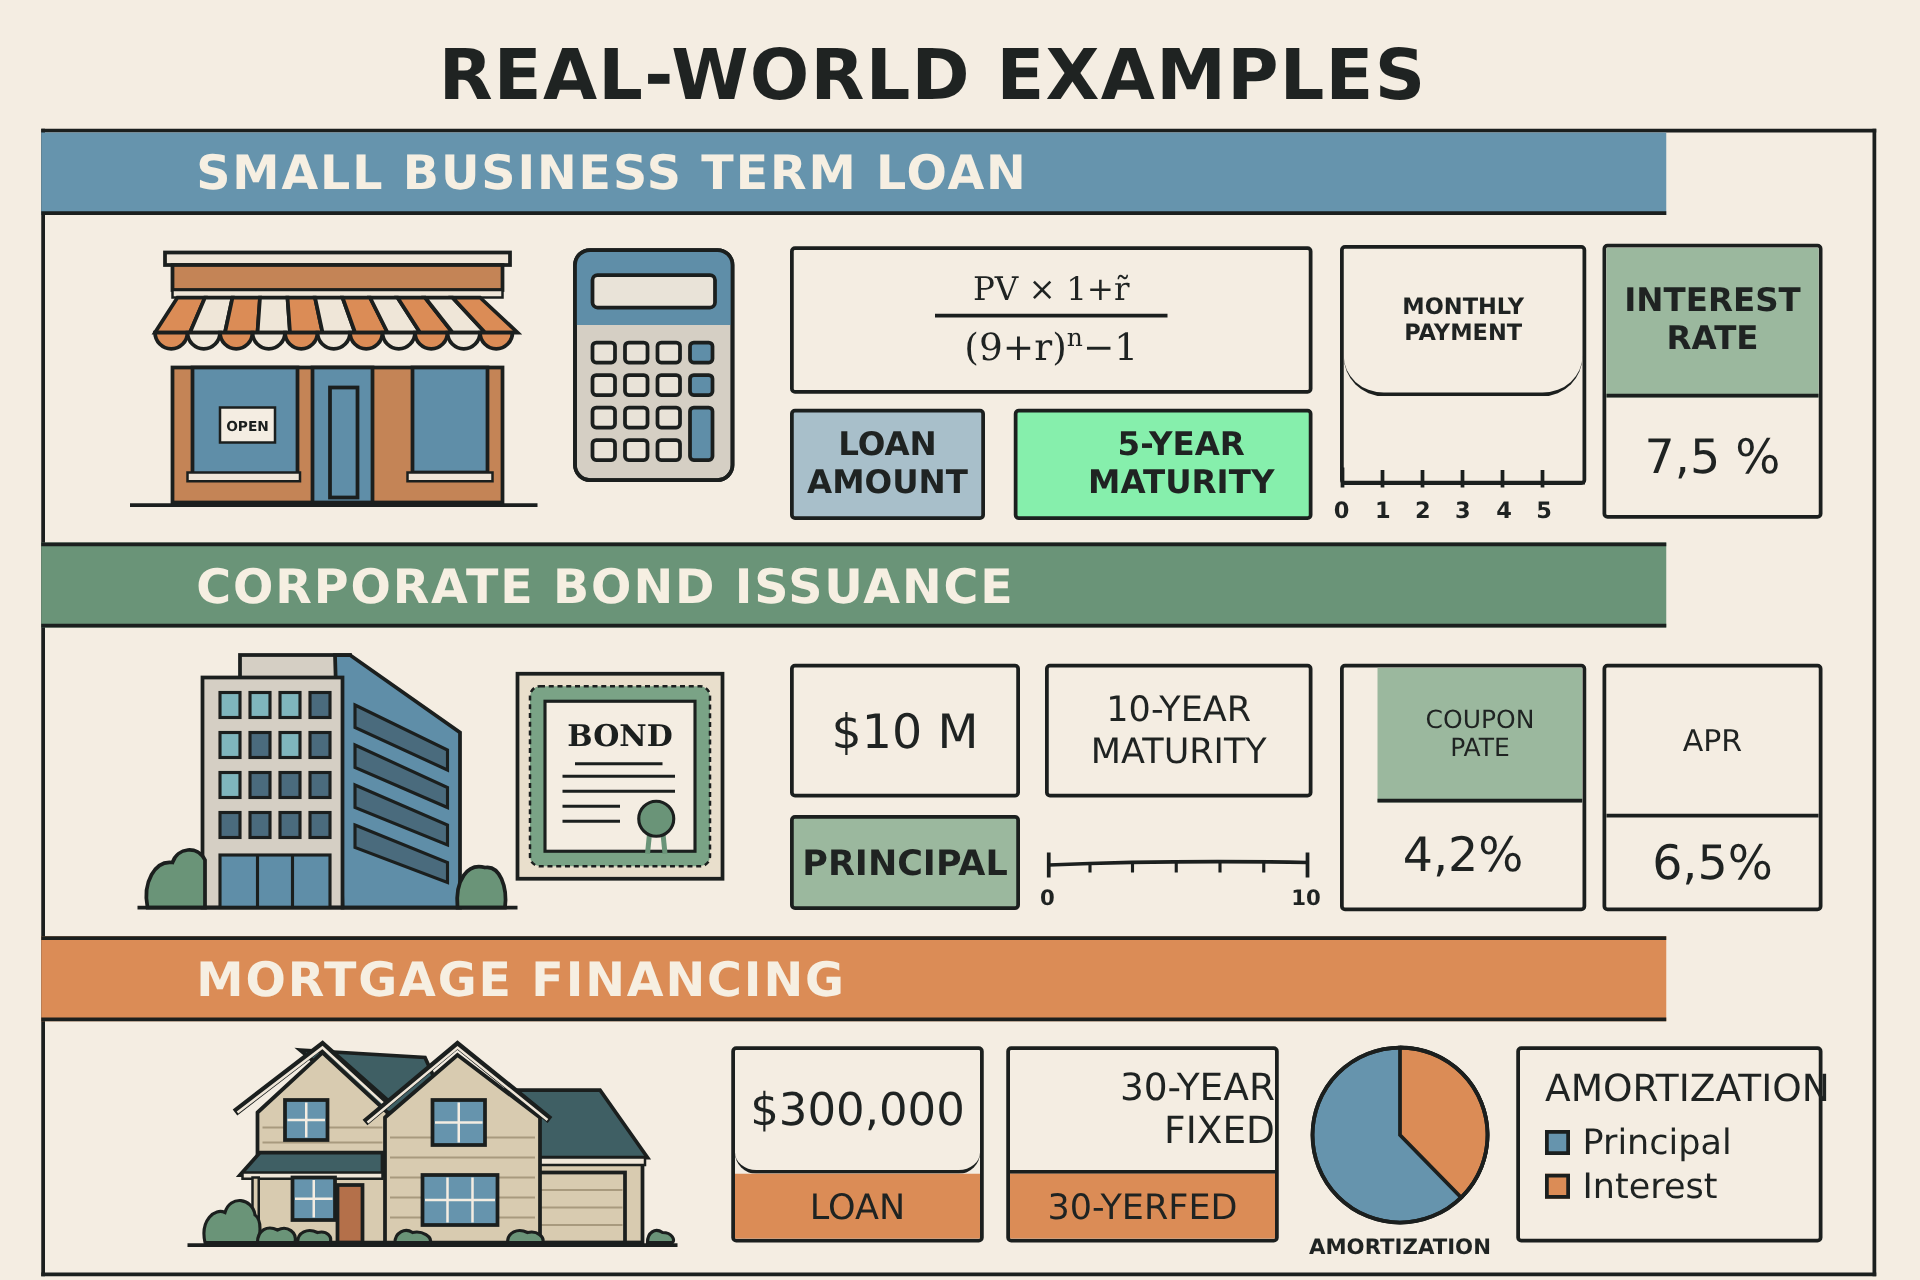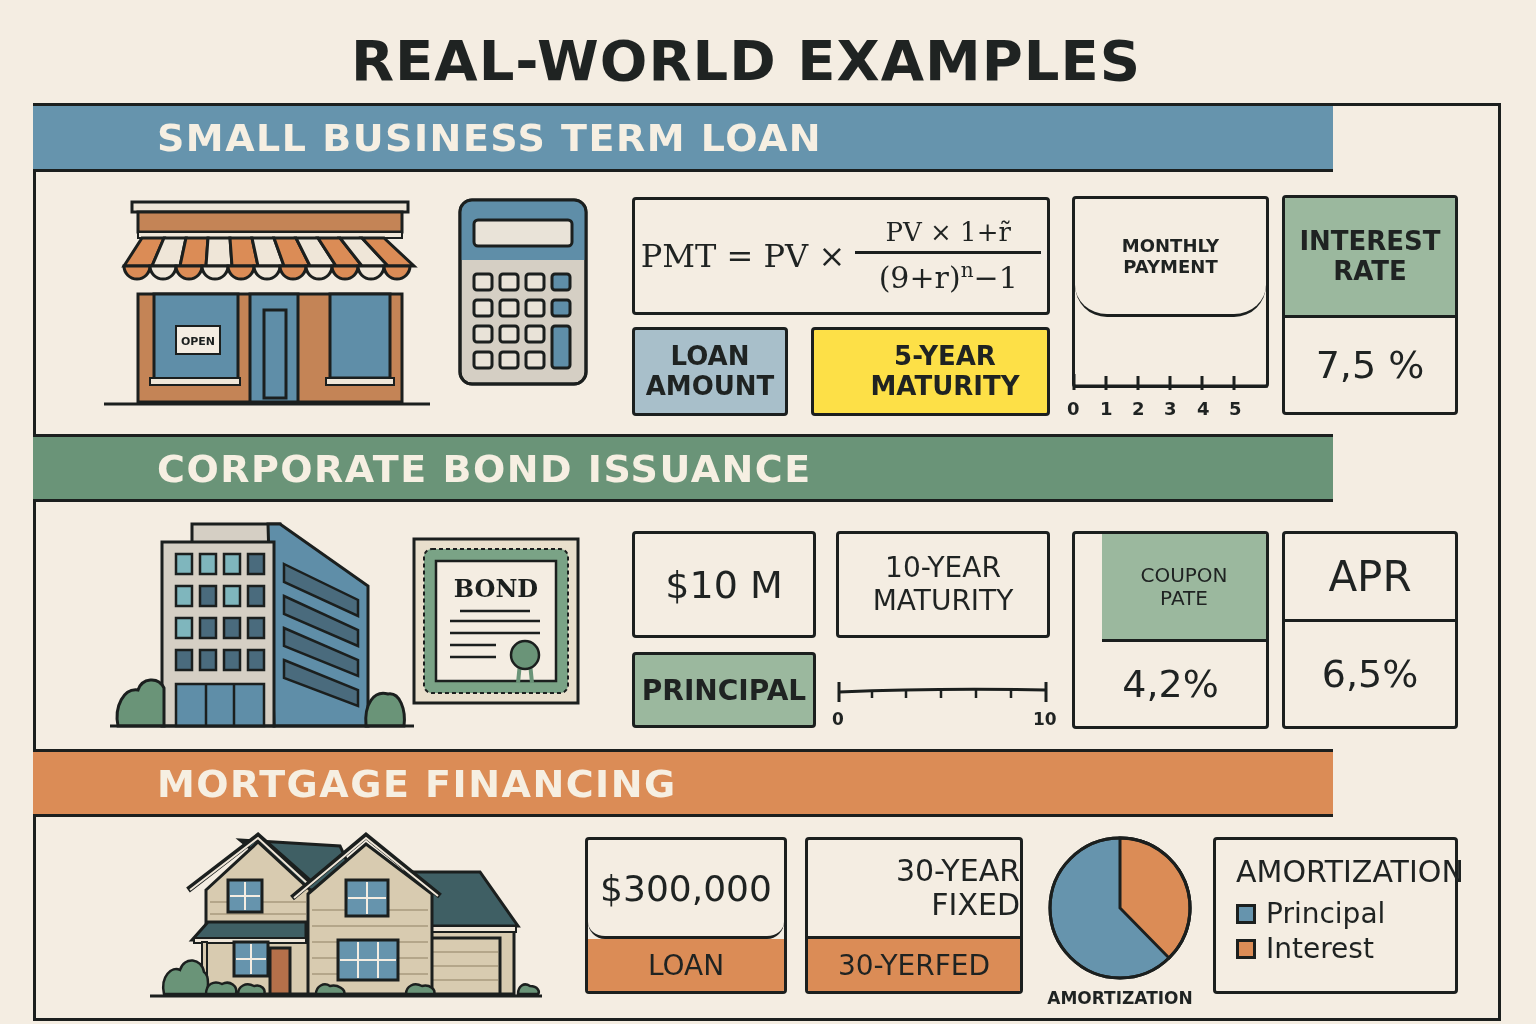--- a/index.html
+++ b/index.html
@@ -88,34 +88,33 @@
       <rect x="68" y="128" width="18" height="16" rx="3"></rect>
     <rect x="16" y="154" width="18" height="16" rx="3"></rect>
       <rect x="42" y="154" width="18" height="16" rx="3"></rect>
       <rect x="68" y="154" width="18" height="16" rx="3"></rect>
     <rect x="94" y="128" width="18" height="42" rx="3" fill="#5f8ea8"></rect>
   </g>
 </svg>
 
 <div class="box" style="left:632px;top:197px;width:418px;height:118px;font-weight:normal;">
   <div style="display:flex;align-items:center;gap:10px;">
-    <span style="font-size:32px;" class="serif">PMT = PV ×</span>
     <div style="display:flex;flex-direction:column;align-items:center;" class="serif">
       <span style="font-size:26px;padding:0 10px 4px;">PV × 1+r̃</span>
       <span style="display:block;width:186px;height:3px;background:#1b1f1e;"></span>
       <span style="font-size:30px;padding-top:4px;"><span>(9+r)</span><sup style="font-size:20px;">n</sup><span>−1</span></span>
     </div>
   </div>
 </div>
 
 <div class="box ml" style="left:632px;top:327px;width:156px;height:89px;background:#a8bfca;font-size:26px;flex-direction:column;">
   <span>LOAN</span>
   <span>AMOUNT</span>
 </div>
-<div class="box ml" style="left:811px;top:327px;width:239px;height:89px;background:#fde047;font-size:26px;flex-direction:column;padding-left:29px;">
+<div class="box ml" style="left:811px;top:327px;width:239px;height:89px;background:#86efac;font-size:26px;flex-direction:column;padding-left:29px;">
   <span>5-YEAR</span>
   <span>MATURITY</span>
 </div>
 
 <div class="split" style="left:1072px;top:196px;width:197px;height:192px;">
   <div class="top ml" style="height:118px;font-size:18px;flex-direction:column;border-radius:32px;">
     <span>MONTHLY</span>
     <span>PAYMENT</span>
   </div>
   <div class="bot"></div>
@@ -223,21 +222,21 @@
 <div class="axis-lbl" style="left:1033px;top:709px;font-size:17px;">10</div>
 
 <div class="split" style="left:1072px;top:531px;width:197px;height:198px;">
   <div class="top ml" style="height:108px;background:#9bb89e;font-size:20px;font-weight:normal;flex-direction:column;margin-left:27px;">
     <span>COUPON</span>
     <span>PATE</span>
   </div>
   <div class="bot" style="font-size:38px;">4,2%</div>
 </div>
 <div class="split" style="left:1282px;top:531px;width:176px;height:198px;">
-  <div class="top" style="height:88px;font-size:42px;font-weight:normal;">APR</div>
+  <div class="top" style="height:120px;font-size:24px;font-weight:normal;">APR</div>
   <div class="bot" style="font-size:38px;">6,5%</div>
 </div>
 
 <div class="band" style="top:749px;height:68px;background:#db8c56;">
   <div class="band-label" style="top:10px;">MORTGAGE FINANCING</div>
 </div>
 
 <svg style="left:150px;top:830px;" width="400" height="170" viewBox="0 0 400 170">
   <path d="M230 42 L330 42 L368 96 L230 96 Z" fill="#3f5f64" stroke="#1b1f1e" stroke-width="3"></path>
   <path d="M90 10 L190 16 L210 60 L150 60 Z" fill="#3f5f64" stroke="#1b1f1e" stroke-width="3"></path>

